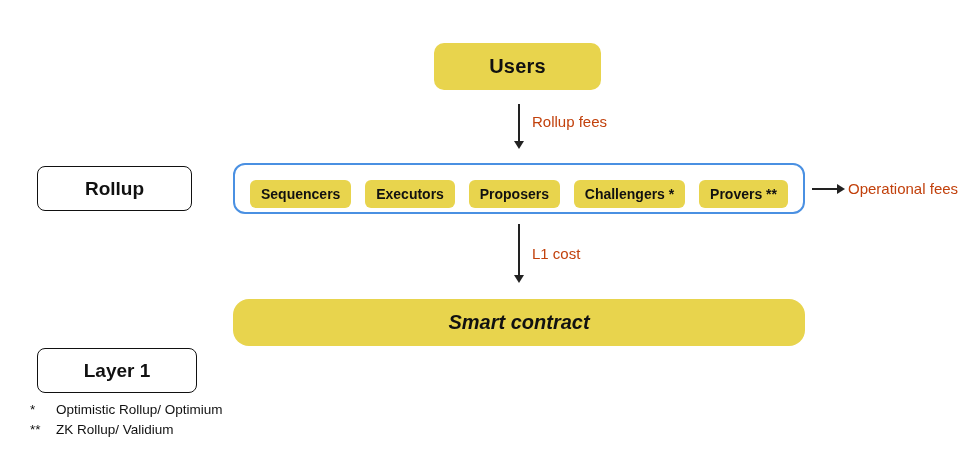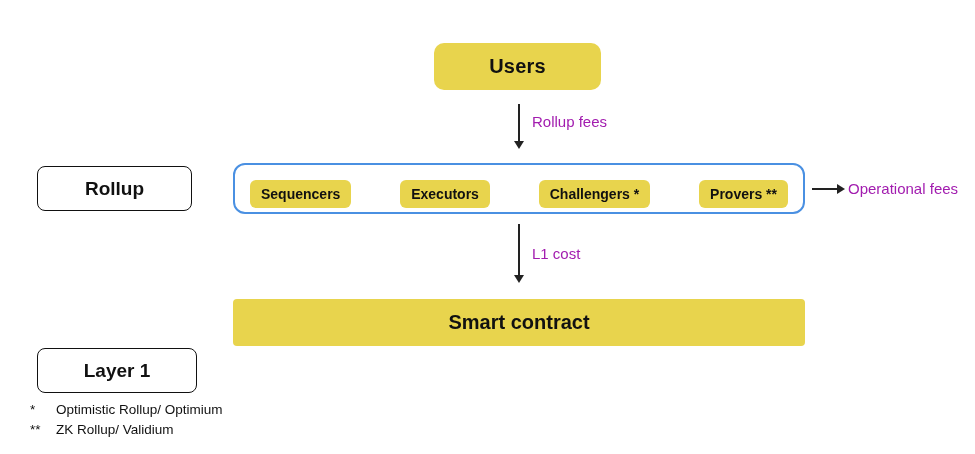--- a/index.html
+++ b/index.html
@@ -67,21 +67,21 @@
     transform: translateY(-50%);
     width: 0; height: 0;
     border-top: 5px solid transparent;
     border-bottom: 5px solid transparent;
     border-left: 8px solid var(--ink);
   }
 
   .flow-label {
     position: absolute;
     font-size: 15px;
-    color: #a21caf;
+    color: #c2410c;
     white-space: nowrap;
   }
   .label-fees { left: 532px; top: 113px; }
   .label-l1   { left: 532px; top: 245px; }
   .label-op   { left: 848px; top: 180px; }
 
   
   .outline-box {
     position: absolute;
     background: #ffffff;
@@ -113,23 +113,23 @@
     font-weight: 600;
     white-space: nowrap;
     margin-top: 10px;
   }
 
   
   .smart-contract-box {
     position: absolute;
     left: 233px; top: 299px;
     width: 572px; height: 47px;
-    border-radius: 4px;
+    border-radius: 16px;
     display: flex; align-items: center; justify-content: center;
-    font-weight: bold; font-size: 20px;
+    font-weight: bold; font-size: 20px; font-style: italic;
   }
 
   
   .footnotes {
     position: absolute;
     left: 30px; top: 402px;
     font-size: 13.5px;
     color: #111;
   }
   .footnote-row { display: flex; margin-bottom: 5px; }
@@ -143,20 +143,21 @@
   <div class="users-box ybox">Users</div>
 
   <div class="v-arrow arrow-fees"></div>
   <div class="flow-label label-fees">Rollup fees</div>
 
   <div class="outline-box rollup-box">Rollup</div>
 
   <div class="rollup-container">
     <span class="pill">Sequencers</span>
     <span class="pill">Executors</span>
+    <span class="pill">Proposers</span>
     <span class="pill">Challengers *</span>
     <span class="pill">Provers **</span>
   </div>
 
   <div class="h-arrow"></div>
   <div class="flow-label label-op">Operational fees</div>
 
   <div class="v-arrow arrow-l1"></div>
   <div class="flow-label label-l1">L1 cost</div>
 

